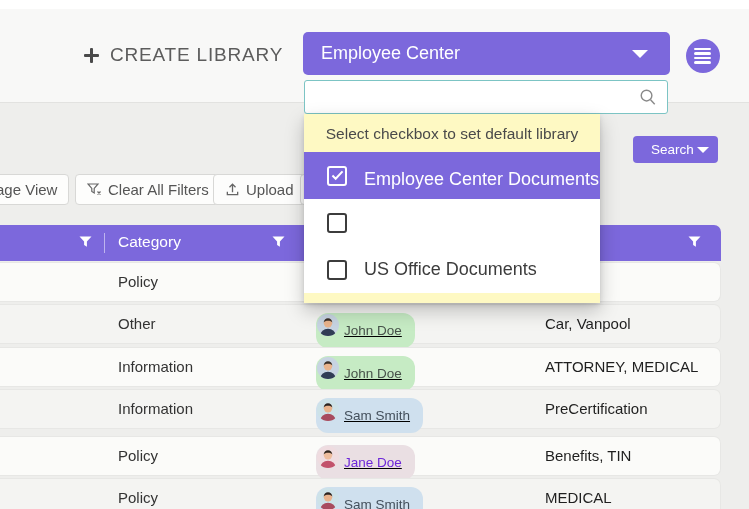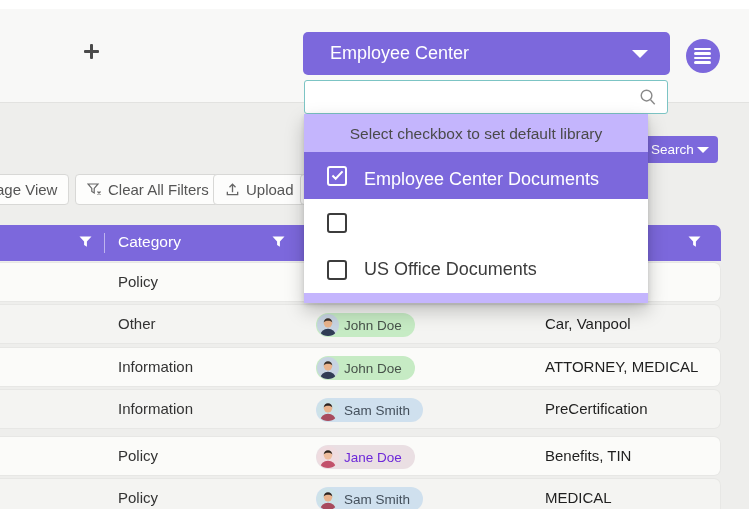--- a/index.html
+++ b/index.html
@@ -16,21 +16,21 @@
   .create-lib { position:absolute; left:84px; top:44px; display:flex; align-items:center; gap:11px;
                 color:#5c5c5c; font-size:19px; letter-spacing:0.8px; cursor:pointer; background:none; border:none;
                 font-family:inherit; }
   .plus-icon { position:relative; width:15px; height:15px; }
   .plus-icon::before, .plus-icon::after { content:""; position:absolute; background:#4a4a4a; border-radius:1px; }
   .plus-icon::before { left:0; top:6px; width:15px; height:3px; }
   .plus-icon::after  { left:6px; top:0; width:3px; height:15px; }
 
   .lib-select { position:absolute; left:303px; top:32px; width:367px; height:43px;
                 background:#7c68dc; border:none; border-radius:5px; color:#fff; font-size:18px;
-                text-align:left; padding-left:27px; font-family:inherit; cursor:pointer; z-index:11; }
+                text-align:left; padding-left:18px; font-family:inherit; cursor:pointer; z-index:11; }
   .caret-down { position:absolute; right:22px; top:18px; width:0; height:0;
                 border-left:8px solid transparent; border-right:8px solid transparent;
                 border-top:8px solid #ffffff; }
   .menu-circle { position:absolute; left:686px; top:39px; width:34px; height:34px; border-radius:50%;
                  background:#7c68dc; border:none; cursor:pointer; z-index:11; }
   .menu-lines { position:absolute; left:8px; top:9px; width:17px; }
   .menu-lines i { display:block; width:17px; height:2.4px; background:#fff; border-radius:2px; margin-bottom:2.1px; }
 
   
   .tb-btn { position:absolute; top:174px; height:31px; display:inline-flex; align-items:center; gap:6px;
@@ -45,21 +45,21 @@
                 border:none; border-radius:4px; color:#fff; font-size:13.5px; font-family:inherit;
                 text-align:left; padding-left:18px; cursor:pointer; z-index:2; }
   .search-btn .caret-down { right:9px; top:11px; border-left-width:6px; border-right-width:6px; border-top-width:6px; }
 
   
   .dd-wrap { position:absolute; left:304px; top:80px; width:364px; z-index:10; }
   .dd-search { position:relative; width:364px; height:34px; }
   .dd-search input { width:100%; height:100%; border:1px solid #7cc4c4; border-radius:3px;
                      background:#fff; padding:0 36px 0 10px; font-size:15px; font-family:inherit; outline:none; }
   .dd-search svg { position:absolute; right:11px; top:8px; }
-  .dd-body { position:relative; width:344px; background:#c4b5fd; padding-bottom:10px;
+  .dd-body { position:relative; width:296px; background:#fef9c3; padding-bottom:10px;
              box-shadow:0 8px 18px rgba(0,0,0,0.22), 0 2px 5px rgba(0,0,0,0.12); }
   .dd-caption { text-align:center; color:#4a4a4a; font-size:15.5px; padding:11px 0 9px 0; }
   .dd-opt { position:relative; height:47px; display:flex; align-items:center; padding-left:23px; gap:17px;
             cursor:pointer; background:#fff; }
   .dd-opt .label { font-size:18px; color:#3c3c3c; }
   .dd-opt.selected { background:#7c68dc; }
   .dd-opt.selected .label { color:#ffffff;margin-top:7px; }
   .cbx { width:20px; height:20px; border:2px solid #3c3c3c; border-radius:3px; background:transparent;
          display:flex; align-items:center; justify-content:center; }
   .dd-opt.selected .cbx { border-color:#ffffff; }
@@ -74,35 +74,36 @@
   .f1 { left:79px; } .f2 { left:272px; } .f3 { left:688px; }
 
   .row { position:absolute; left:0; width:721px; height:40px; background:#fbfbf9;
          border:1px solid #e7e7e5; border-left:none; border-radius:0 7px 7px 0; z-index:1; cursor:pointer; }
   .row.even { background:#f4f4f2; }
   .row:nth-of-type(1){ top:262px; } .row:nth-of-type(2){ top:304px; }
   .row:nth-of-type(3){ top:347px; } .row:nth-of-type(4){ top:389px; }
   .row:nth-of-type(5){ top:436px; } .row:nth-of-type(6){ top:478px; }
   .cell-cat { position:absolute; left:118px; top:10px; font-size:15px; color:#333; }
   .cell-kw  { position:absolute; left:508px; top:10px; font-size:15px; color:#1f1f1f;margin-left:37px; }
-  .pill { position:absolute; left:316px; top:8px; height:24px; border-radius:12px;
-          display:flex; align-items:center; padding:0 13px 0 28px; }
+  .pill { position:absolute; left:316px; top:8px; height:35px; border-radius:12px;
+          display:flex; align-items:center; padding:0 13px 0 28px;text-decoration:underline; }
   .pill .name { font-size:13.5px; }
   .pill--green { background:#c6ebc4; } .pill--green .name { color:#47524a; }
   .pill--blue  { background:#cfe0ee; } .pill--blue  .name { color:#44505c; }
   .pill--pink  { background:#eadfe3; } .pill--pink  .name { color:#6d28d9; }
   .avatar { position:absolute; left:1px; top:1px; width:22px; height:22px; border-radius:50%; overflow:hidden; }
 </style>
 </head>
 <body>
 
 <div class="topbar">
   <div class="topbar-white"></div>
   <button class="create-lib">
     <span class="plus-icon"></span>
+    <span>CREATE LIBRARY</span>
   </button>
 </div>
 
 <button class="lib-select">
   <span>Employee Center</span>
   <span class="caret-down"></span>
 </button>
 
 <button class="menu-circle">
   <span class="menu-lines">

